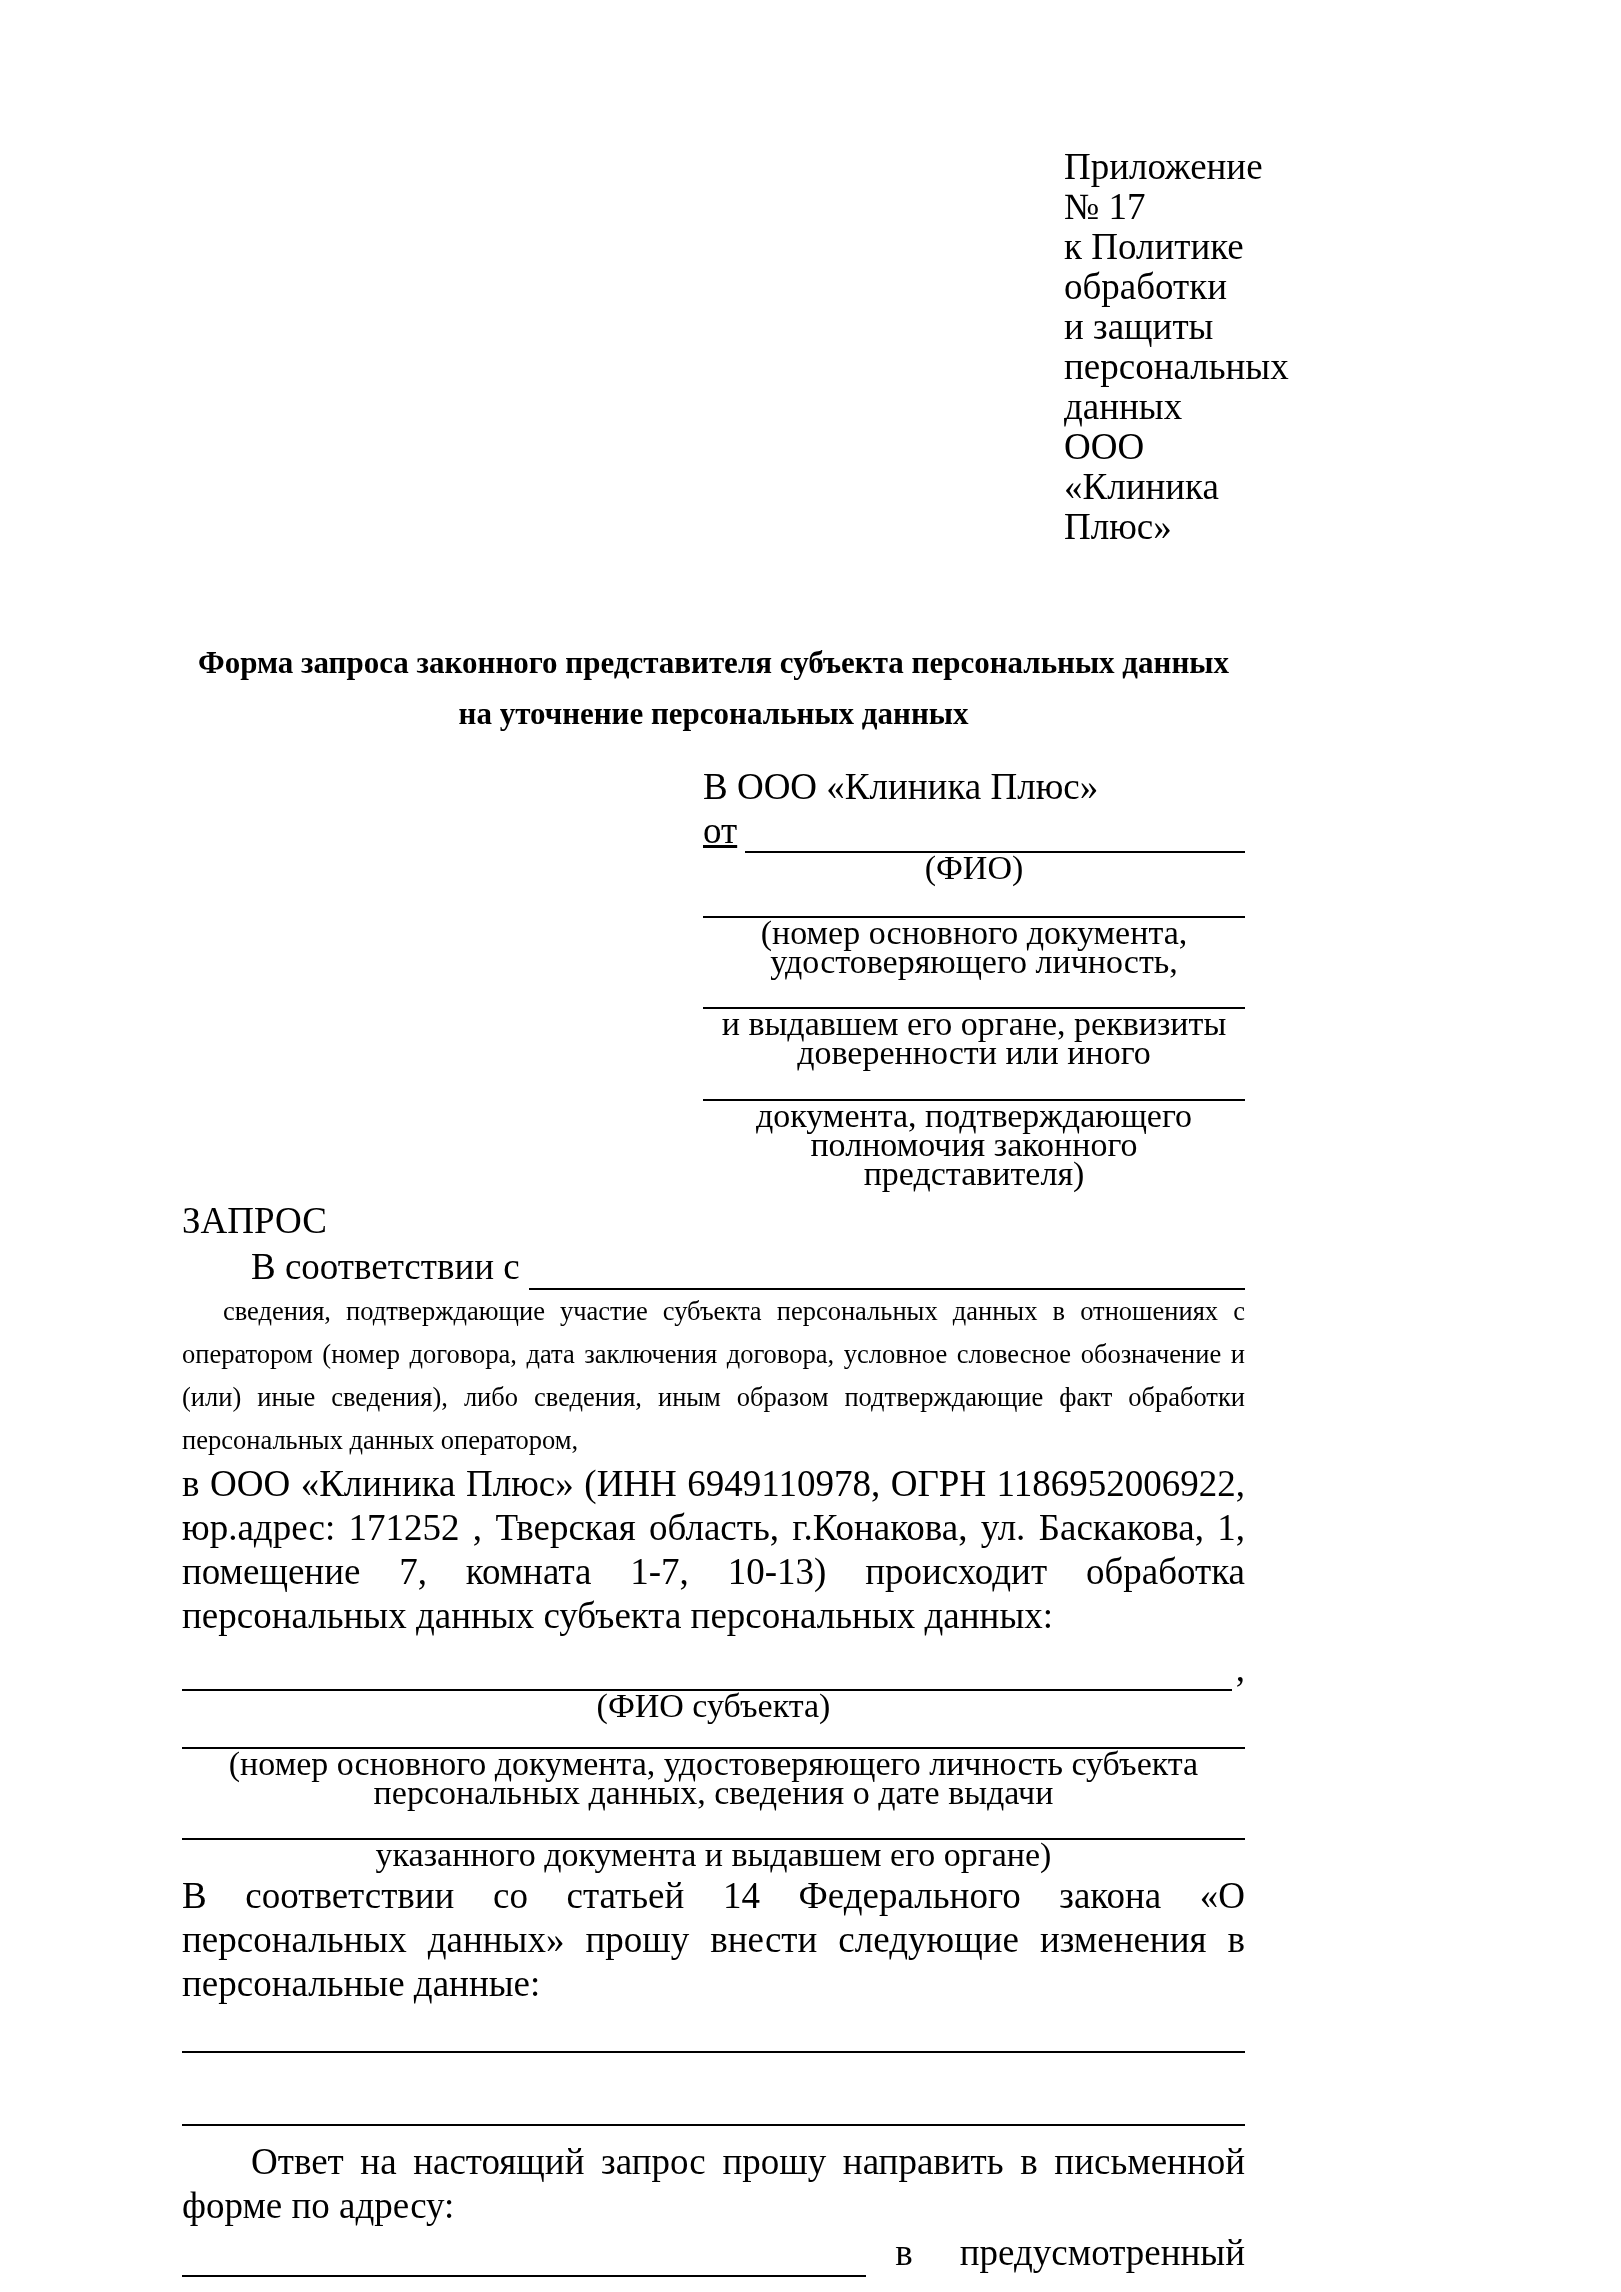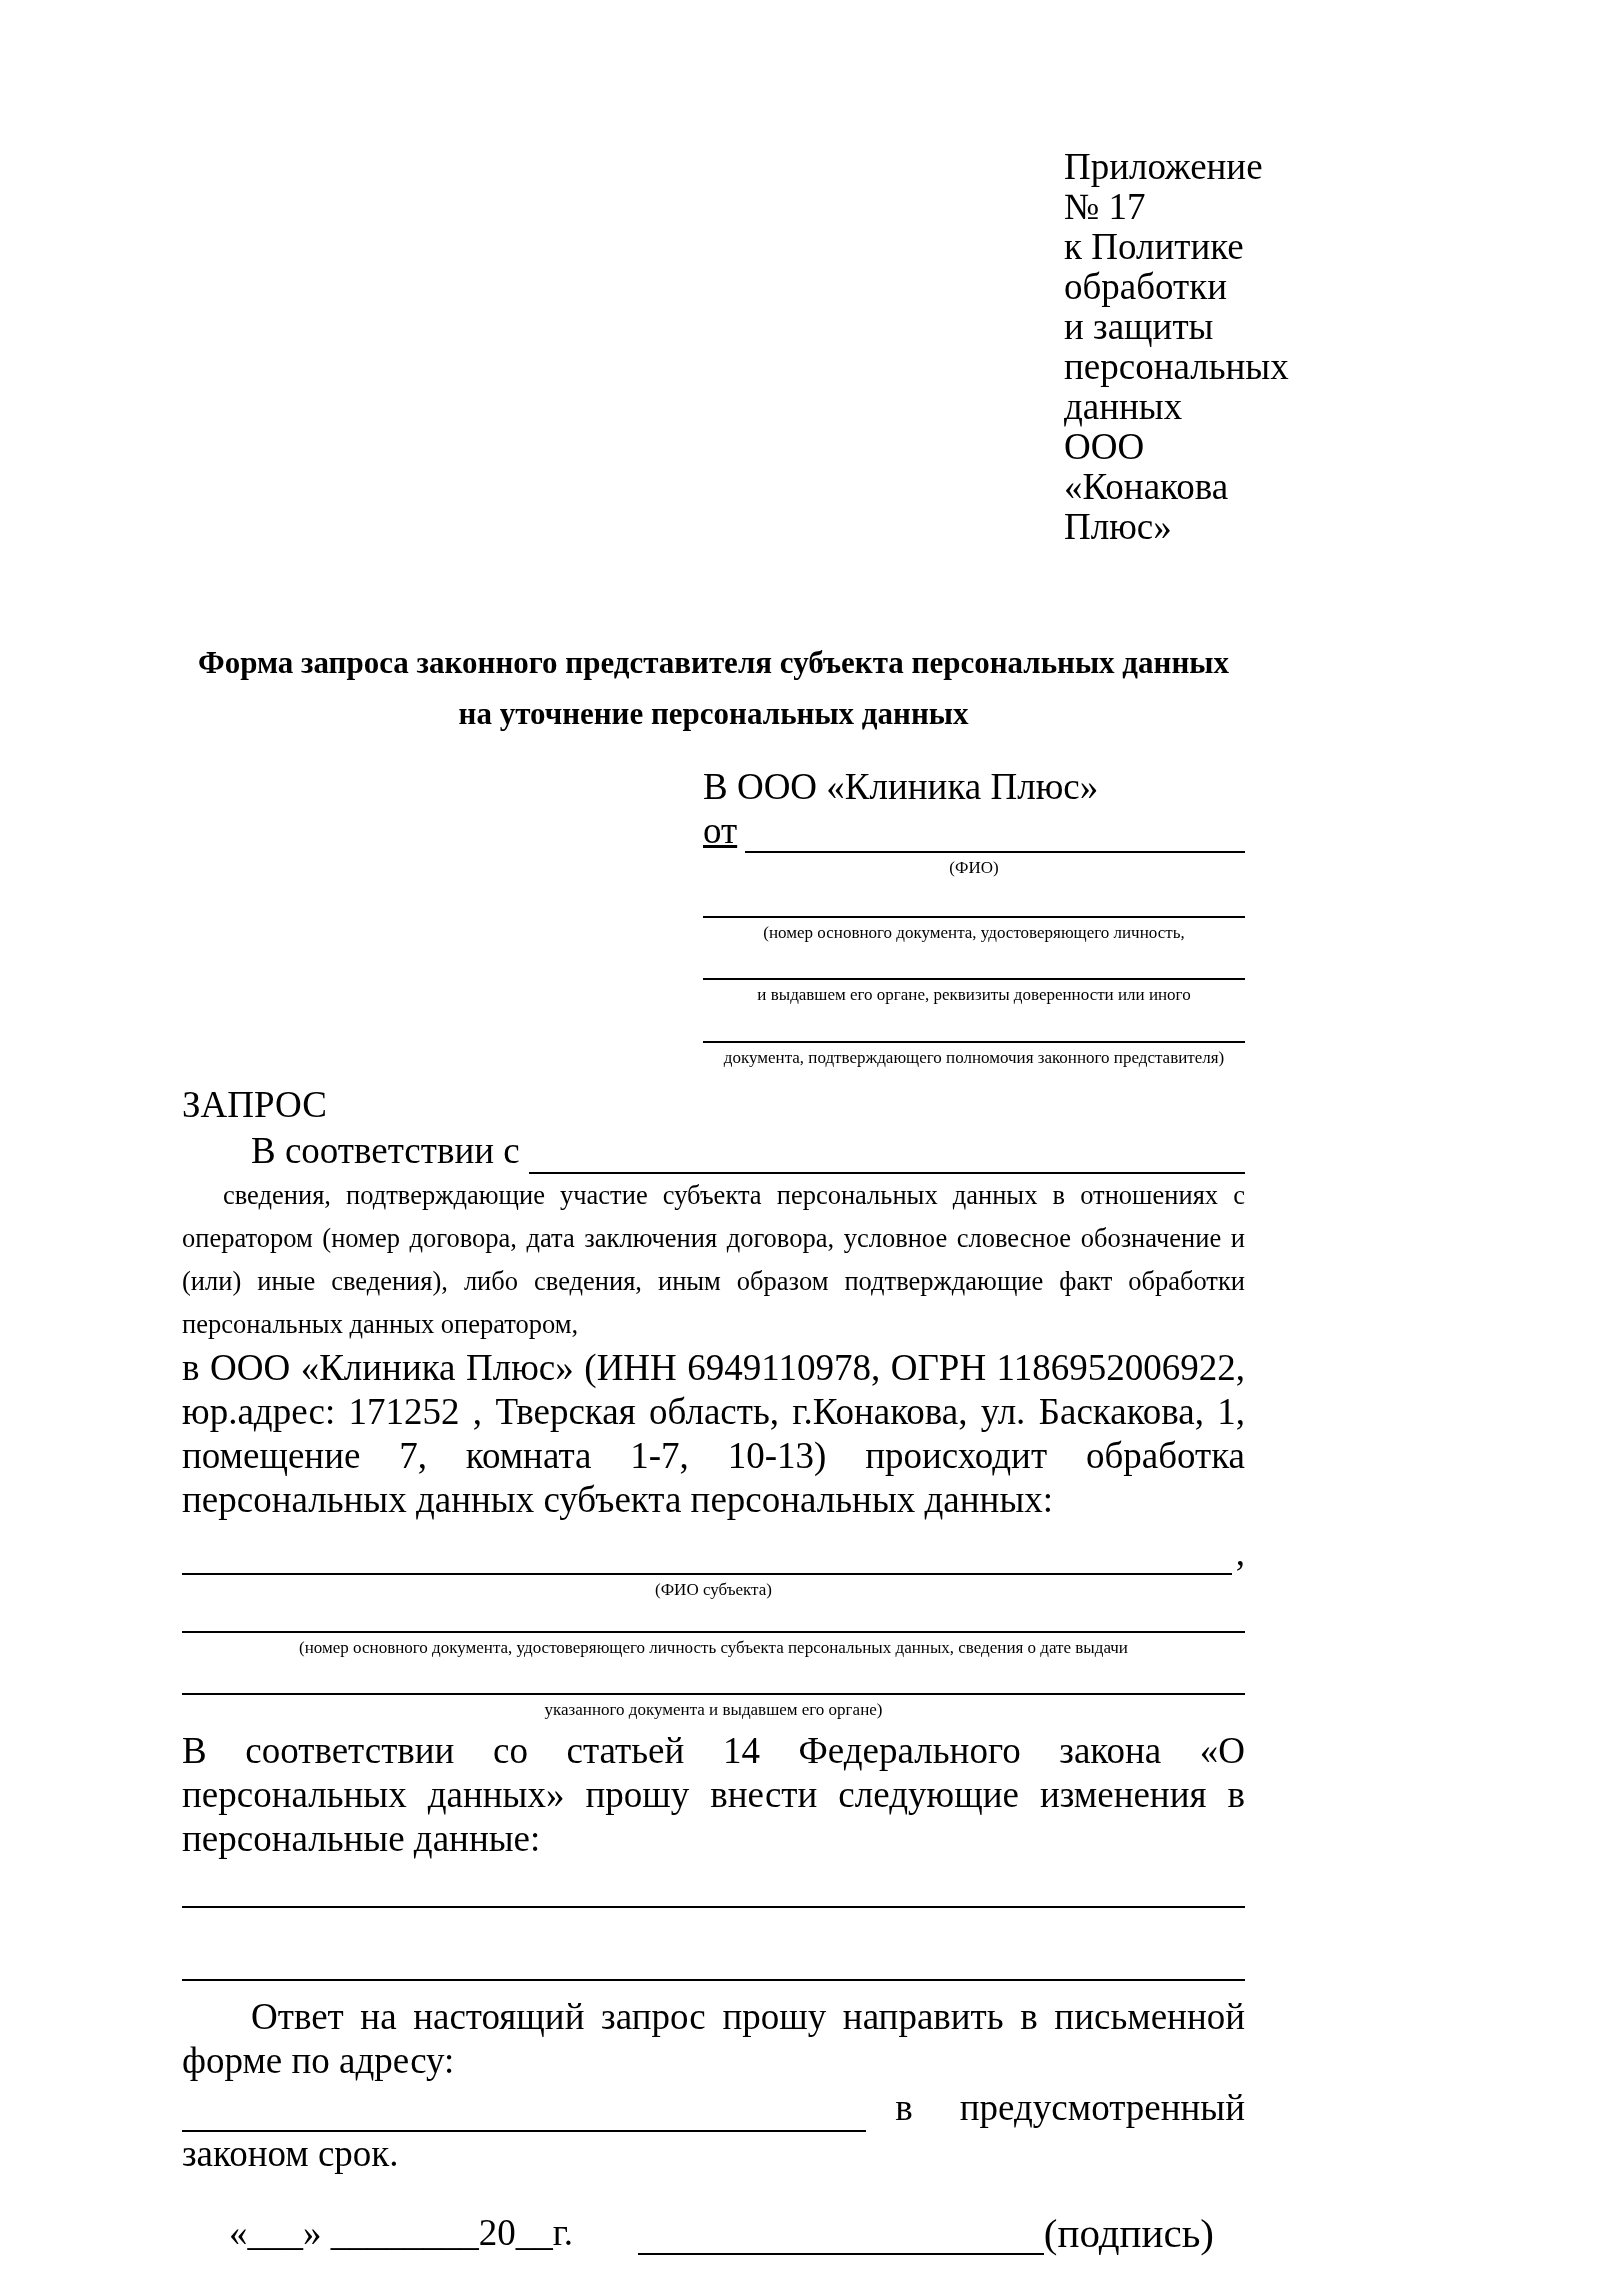--- a/index.html
+++ b/index.html
@@ -40,21 +40,21 @@
     align-items: flex-end;
     text-decoration: underline;
   }
   .fill {
     flex: 1;
     border-bottom: 2.9px solid #000;
     height: 35px;
   }
   .from-label { margin-right: 7.8px; }
   .cap {
-    font-size: 17px;
+    font-size: 34px;
     line-height: 29px;
     text-align: center;
   }
   .blank-group { margin-bottom: 4.9px; }
   .blank-group .rule {
     height: 26.5px;
     border-bottom: 2.9px solid #000;
   }
   .fio-cap { margin-bottom: 7.8px; }
   .request-heading {
@@ -116,21 +116,21 @@
 </style>
 </head>
 <body>
 
 <div class="page">
 
   <div class="appendix">
     <div>Приложение № 17</div>
     <div>к Политике обработки и защиты</div>
     <div>персональных данных</div>
-    <div>ООО «Конакова Плюс»</div>
+    <div>ООО «Клиника Плюс»</div>
   </div>
 
   <div class="doc-title">
     <div>Форма запроса законного представителя субъекта персональных данных</div>
     <div>на уточнение персональных данных</div>
   </div>
 
   <div class="addressee">
     <div>В ООО «Клиника Плюс»</div>
     <div class="row">

